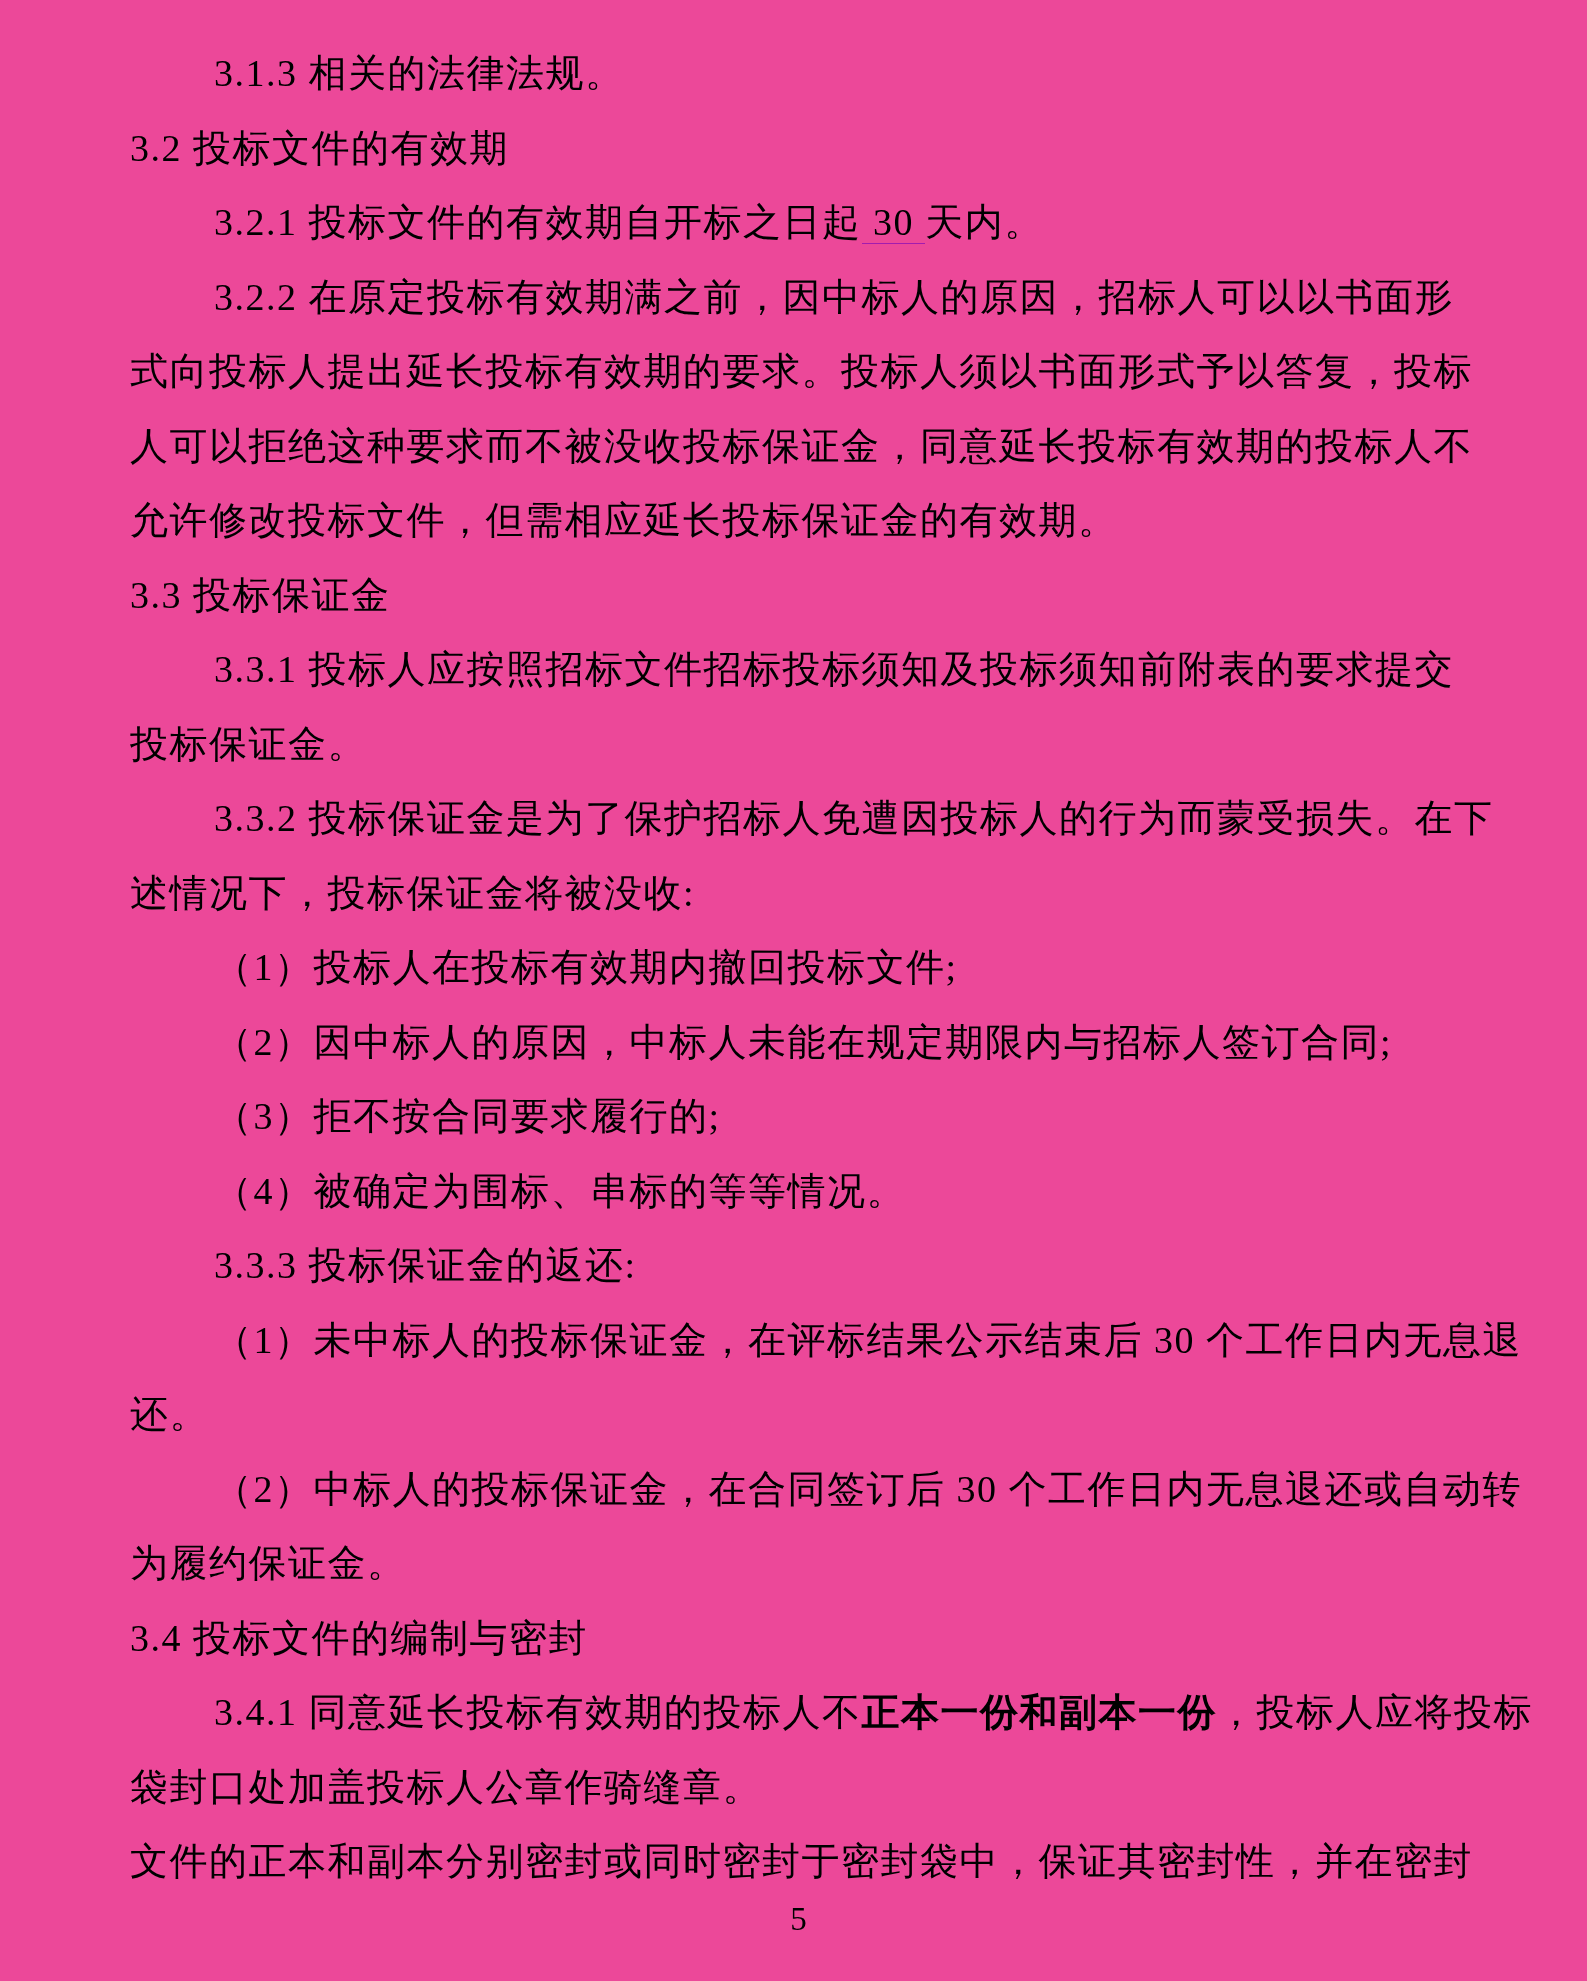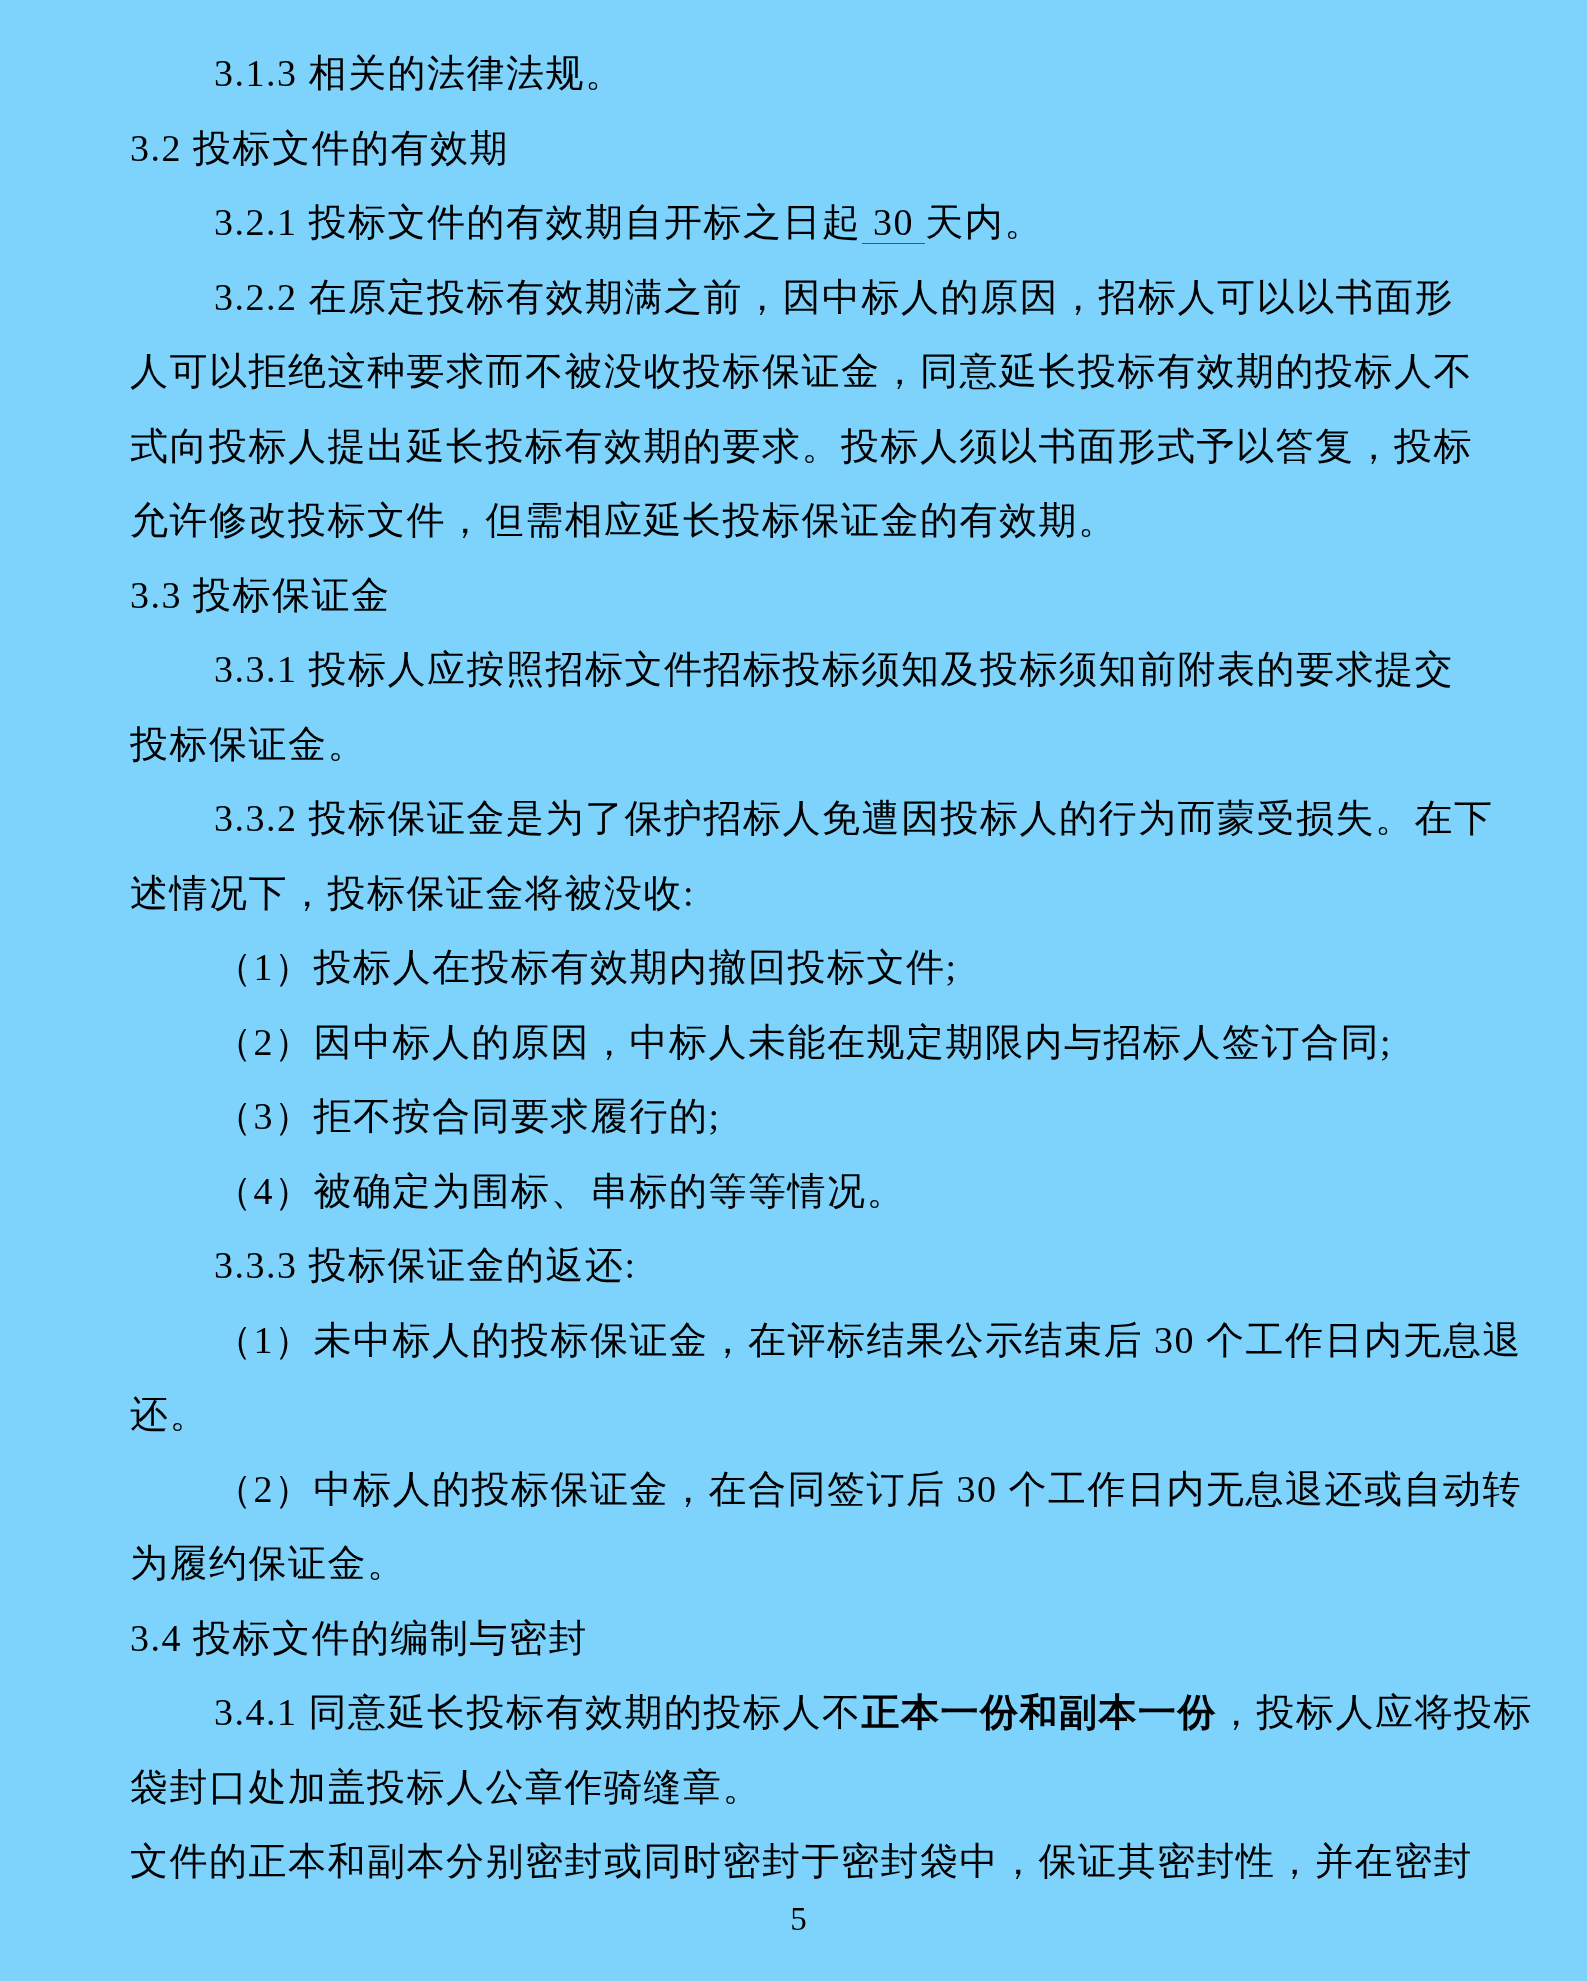--- a/index.html
+++ b/index.html
@@ -5,21 +5,21 @@
   html, body {
     margin: 0;
     padding: 0;
     background: #ffffff;
   }
   .page {
     position: relative;
     width: 1587px;
     height: 1981px;
     margin: 0 auto;
-    background: #7dd3fc;
+    background: #ec4899;
     color: #000000;
     font-family: "Liberation Serif", "DejaVu Serif", serif;
     font-size: 38px;
     box-sizing: border-box;
     padding: 36px 120px 0 130px;
     overflow: hidden;
   }
   .content {
     width: 100%;
   }
@@ -50,22 +50,22 @@
 </style>
 </head>
 <body>
 
 <div class="page">
   <div class="content" id="lines">
       <div class="line indent"><span class="run">3.1.3 相关的法律法规。</span></div>
       <div class="line"><span class="run">3.2 投标文件的有效期</span></div>
       <div class="line indent"><span class="run">3.2.1 投标文件的有效期自开标之日起</span><span class="run u">30</span><span class="run">天内。</span></div>
       <div class="line indent"><span class="run">3.2.2 在原定投标有效期满之前，因中标人的原因，招标人可以以书面形</span></div>
+      <div class="line"><span class="run">式向投标人提出延长投标有效期的要求。投标人须以书面形式予以答复，投标</span></div>
       <div class="line"><span class="run">人可以拒绝这种要求而不被没收投标保证金，同意延长投标有效期的投标人不</span></div>
-      <div class="line"><span class="run">式向投标人提出延长投标有效期的要求。投标人须以书面形式予以答复，投标</span></div>
       <div class="line"><span class="run">允许修改投标文件，但需相应延长投标保证金的有效期。</span></div>
       <div class="line"><span class="run">3.3 投标保证金</span></div>
       <div class="line indent"><span class="run">3.3.1 投标人应按照招标文件招标投标须知及投标须知前附表的要求提交</span></div>
       <div class="line"><span class="run">投标保证金。</span></div>
       <div class="line indent"><span class="run">3.3.2 投标保证金是为了保护招标人免遭因投标人的行为而蒙受损失。在下</span></div>
       <div class="line"><span class="run">述情况下，投标保证金将被没收:</span></div>
       <div class="line indent"><span class="run">（1）投标人在投标有效期内撤回投标文件;</span></div>
       <div class="line indent"><span class="run">（2）因中标人的原因，中标人未能在规定期限内与招标人签订合同;</span></div>
       <div class="line indent"><span class="run">（3）拒不按合同要求履行的;</span></div>
       <div class="line indent"><span class="run">（4）被确定为围标、串标的等等情况。</span></div>

